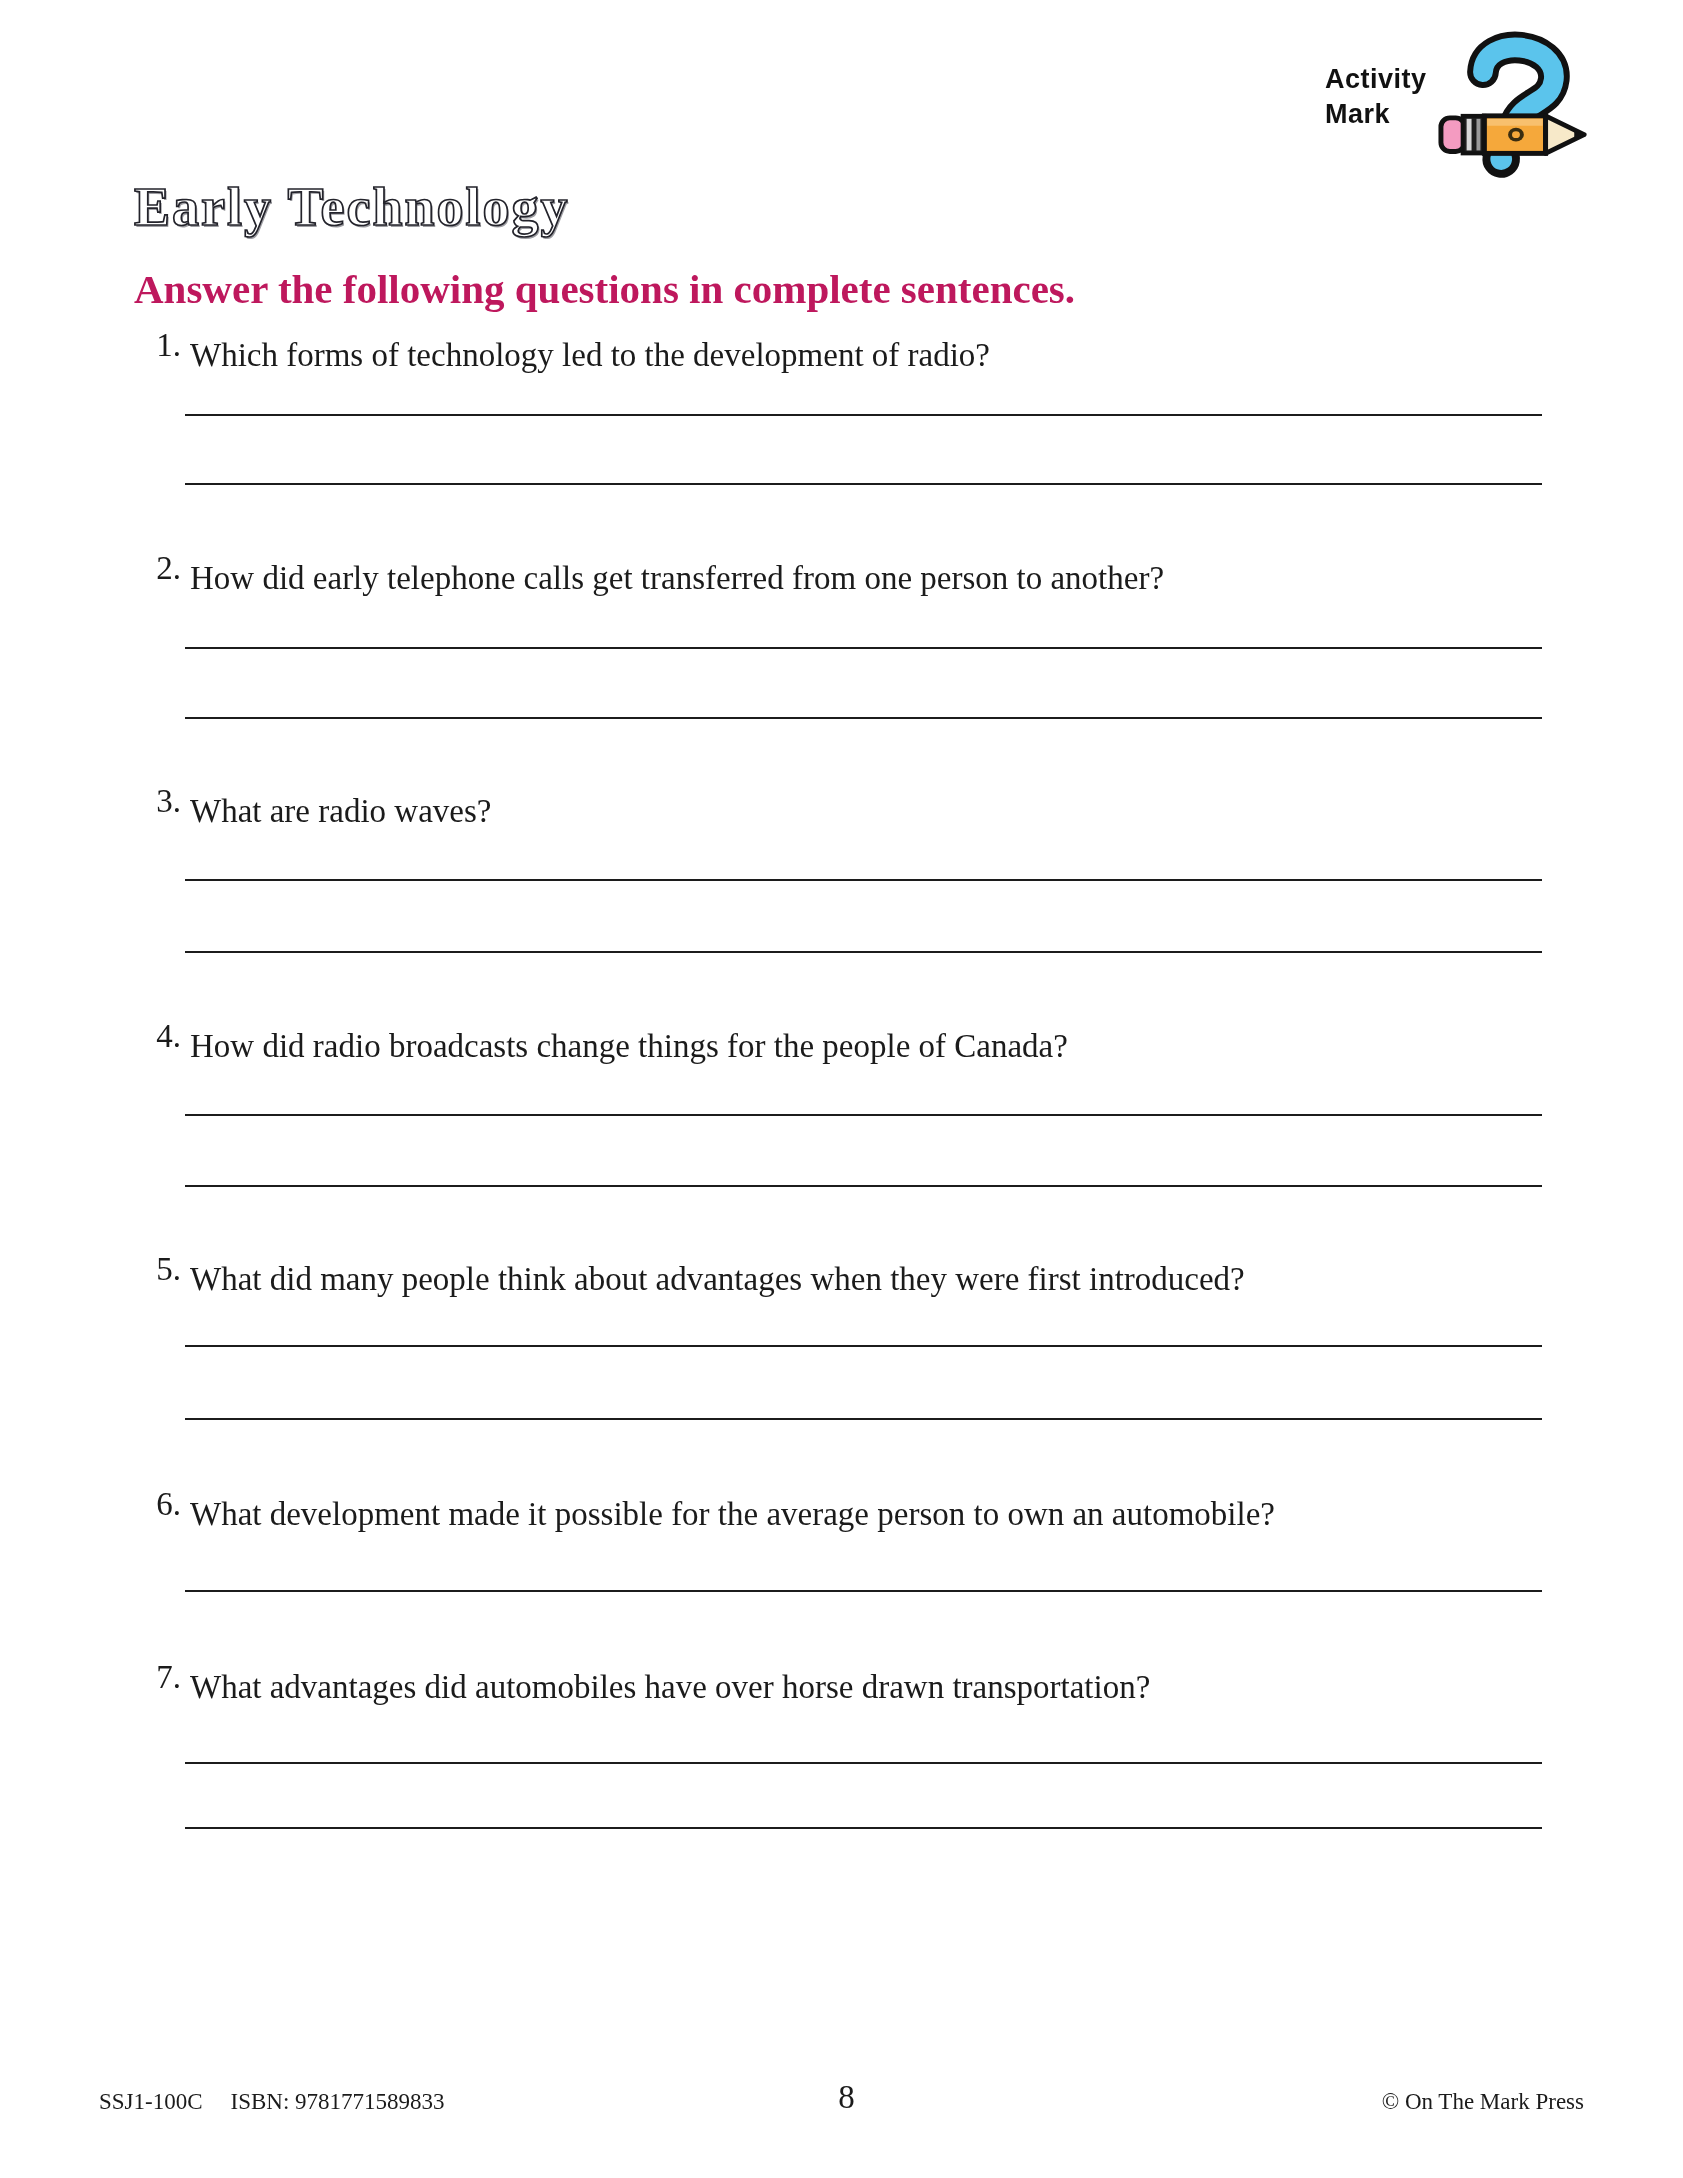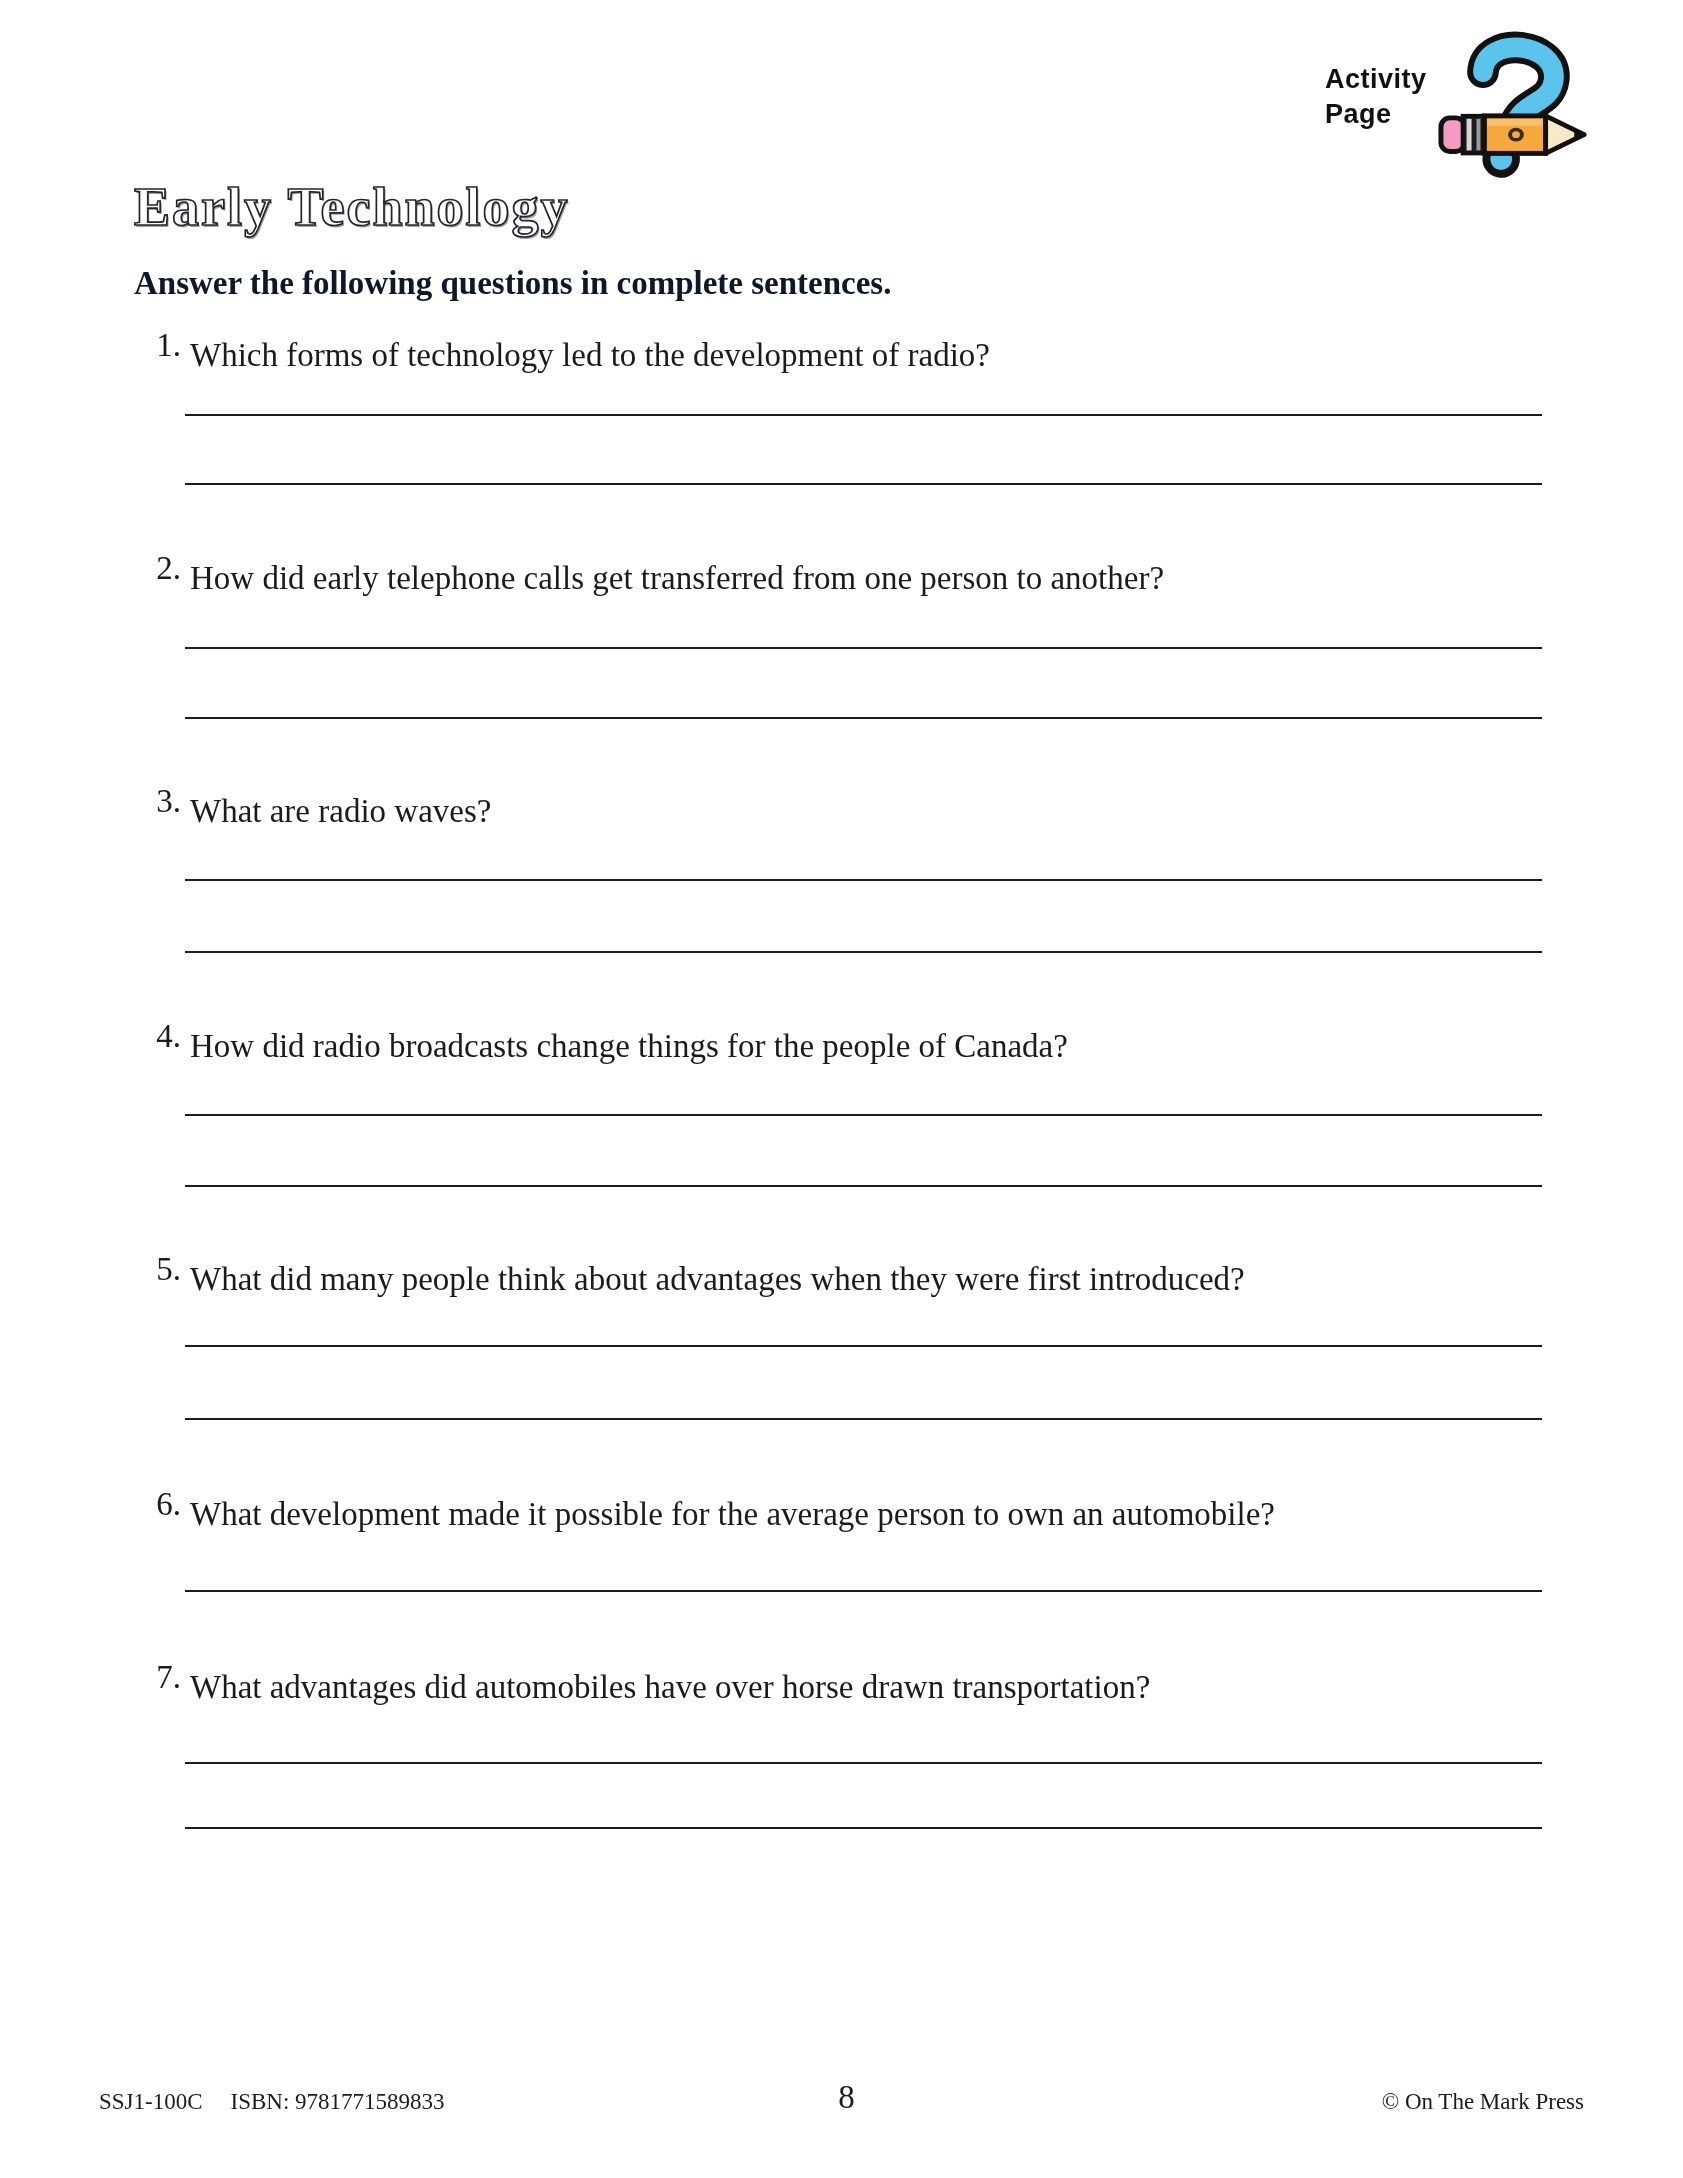--- a/index.html
+++ b/index.html
@@ -55,23 +55,23 @@
     margin: 0;
     color: #ffffff;
     -webkit-text-stroke: 1.7px #23232b;
     text-shadow: 1.5px 1.5px 0 rgba(40,40,50,0.45);
   }
   .instruction {
     position: absolute;
     top: 265px;
     left: 134px;
     margin: 0;
-    font-size: 33px;
+    font-size: 41px;
     font-weight: bold;
-    color: #0f172a;
+    color: #be185d;
   }
 
   
   .question {
     position: absolute;
     left: 147px;
     width: 1436px;
     display: flex;
     font-size: 33px;
     line-height: 1.12;
@@ -122,21 +122,21 @@
   }
 </style>
 </head>
 <body>
 
 <div class="page">
 
   <div class="badge">
     <div class="badge-text">
       <div>Activity</div>
-      <div>Page</div>
+      <div>Mark</div>
     </div>
     <svg class="badge-icon" width="156" height="156" viewBox="0 0 158 158">
 
       <g transform="rotate(9 79 70)">
         <path d="M 44,50 C 40,12 114,8 116,46 C 117,72 88,72 84,98" fill="none" stroke="#111111" stroke-width="32" stroke-linecap="round"></path>
         <path d="M 44,50 C 40,12 114,8 116,46 C 117,72 88,72 84,98" fill="none" stroke="#5bc4ec" stroke-width="20" stroke-linecap="round"></path>
         <circle cx="76" cy="134" r="15" fill="#5bc4ec" stroke="#111111" stroke-width="8"></circle>
       </g>
 
       <g>

